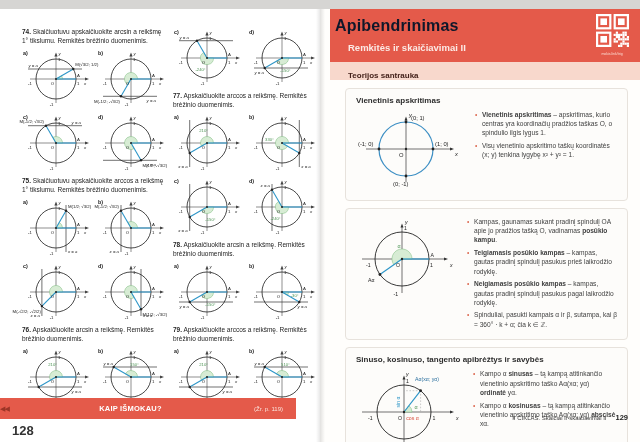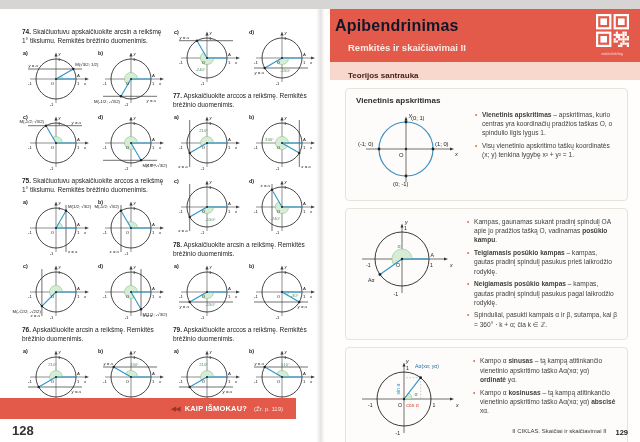--- a/index.html
+++ b/index.html
@@ -14,21 +14,21 @@
   
   .col{position:absolute;top:17px;width:147px}
   #col1{left:22px}
   #col2{left:173px}
   .exh{font-size:6.5px;line-height:1.32;color:#1d1d1d;margin:2px 0 2px}
   .exh b{font-weight:bold}
   .exrow{display:flex;gap:4px}
   .cell{width:71px;height:64px}
   .cell svg{overflow:visible}
   .banner{position:absolute;left:0;top:389px;width:296px;height:21px;background:#e45a4a;
-          display:flex;align-items:center;justify-content:flex-end;padding-right:13px;box-sizing:border-box}
+          display:flex;align-items:center;justify-content:space-between;padding-right:13px;box-sizing:border-box}
   .banner-ic{color:#9c3527;font-size:7px;letter-spacing:-1px;margin-right:5px}
   .banner-t{color:#fff;font-weight:bold;font-size:7.5px;letter-spacing:.2px}
   .banner-r{color:#fbe3dc;font-size:6px;margin-left:7px}
   .pnum-l{position:absolute;left:12px;top:414px;font-size:13px;font-weight:bold;color:#333}
 
   
   .ax{stroke:#444;stroke-width:.6}
   .circ{fill:none;stroke:#1a1a1a;stroke-width:.8}
   .rad{stroke:#2e96c8;stroke-width:1.1}
   .ch{stroke:#333;stroke-width:.7}
@@ -46,21 +46,21 @@
   .qr-cap{font-size:3.5px;color:#fbd9d0;margin-top:1px}
   .rp-bar{position:absolute;left:10px;right:0;top:53px;height:18px;background:#f8d8cc;display:flex;align-items:flex-end}
   .rp-bar span{margin-left:18px;font-size:8px;font-weight:bold;color:#45221b}
   .boxes{position:absolute;left:25px;right:12px;top:79px}
   .tbox{background:#fdfcfa;border:1px solid #e7e2dc;border-radius:4px;padding:7px 10px 7px;margin-bottom:7px}
   .tbox-title{font-size:8px;font-weight:bold;color:#2e2e2e;margin:0 0 4px}
   .tbox-body{display:flex;gap:10px;align-items:flex-start}
   .blist{list-style:none;margin:1px 0 0;padding:0;font-size:6.6px;color:#3f3f3f;line-height:1.4;flex:1}
   .blist li{padding-left:8px;position:relative;margin-bottom:3.5px}
   .blist li::before{content:"\2022";color:#dd6a52;position:absolute;left:1px}
-  .rp-footer{position:absolute;right:12px;bottom:5px;font-size:6px;color:#3a3a3a;display:flex;align-items:flex-start}
+  .rp-footer{position:absolute;right:12px;bottom:20px;font-size:6px;color:#3a3a3a;display:flex;align-items:center}
   .pnum-r{font-size:7.5px;font-weight:bold;margin-left:9px;color:#222}
 
   
   .ax2{stroke:#333;stroke-width:.7}
   .bc{fill:none;stroke:#3d8fc4;stroke-width:1.2}
   .c2{fill:none;stroke:#222;stroke-width:.9}
   .rd2{stroke:#2e96c8;stroke-width:1.2}
   .dsh{stroke:#aaa;stroke-width:.6;stroke-dasharray:1.6 1.6}
   .t6{font-size:5.8px;fill:#222;font-family:"Liberation Sans",sans-serif}
   .t5{font-size:5.2px;fill:#222;font-family:"Liberation Sans",sans-serif}
@@ -697,20 +697,21 @@
               </svg></div>
          <ul class="blist">
               <li class="">Kampas, gaunamas sukant pradinį spindulį OA apie jo pradžios tašką O, vadinamas <b>posūkio kampu</b>.</li>
               <li class=""><b>Teigiamasis posūkio kampas</b> – kampas, gautas pradinį spindulį pasukus prieš laikrodžio rodyklę.</li>
               <li class=""><b>Neigiamasis posūkio kampas</b> – kampas, gautas pradinį spindulį pasukus pagal laikrodžio rodyklę.</li>
               <li class="">Spinduliai, pasukti kampais α ir β, sutampa, kai β = 360° · k + α; čia k ∈ ℤ.</li>
             </ul>
        </div>
      </div>
         <div class="tbox">
+       <div class="tbox-title">Sinuso, kosinuso, tangento apibrėžtys ir savybės</div>
        <div class="tbox-body">
          <div class="tdiag"><svg width="106" height="86" viewBox="0 0 106 86">
 <line x1="6" y1="44" x2="96" y2="44" class="ax2"></line>
                 <polygon points="98,44 94,42.5 94,45.5" fill="#333"></polygon>
 <line x1="48" y1="78" x2="48" y2="10" class="ax2"></line>
                 <polygon points="48,7.5 46.5,11.5 49.5,11.5" fill="#333"></polygon>
 <path class="wedge" d="M48,44 L56,44 A8,8 0 0 0 52.9,37.7 Z"></path>
 <circle cx="48" cy="44" r="27" class="c2"></circle>
 <line x1="64.6" y1="22.7" x2="64.6" y2="44" class="dsh"></line>
                 <line x1="64.6" y1="22.7" x2="48" y2="22.7" class="dsh"></line>

